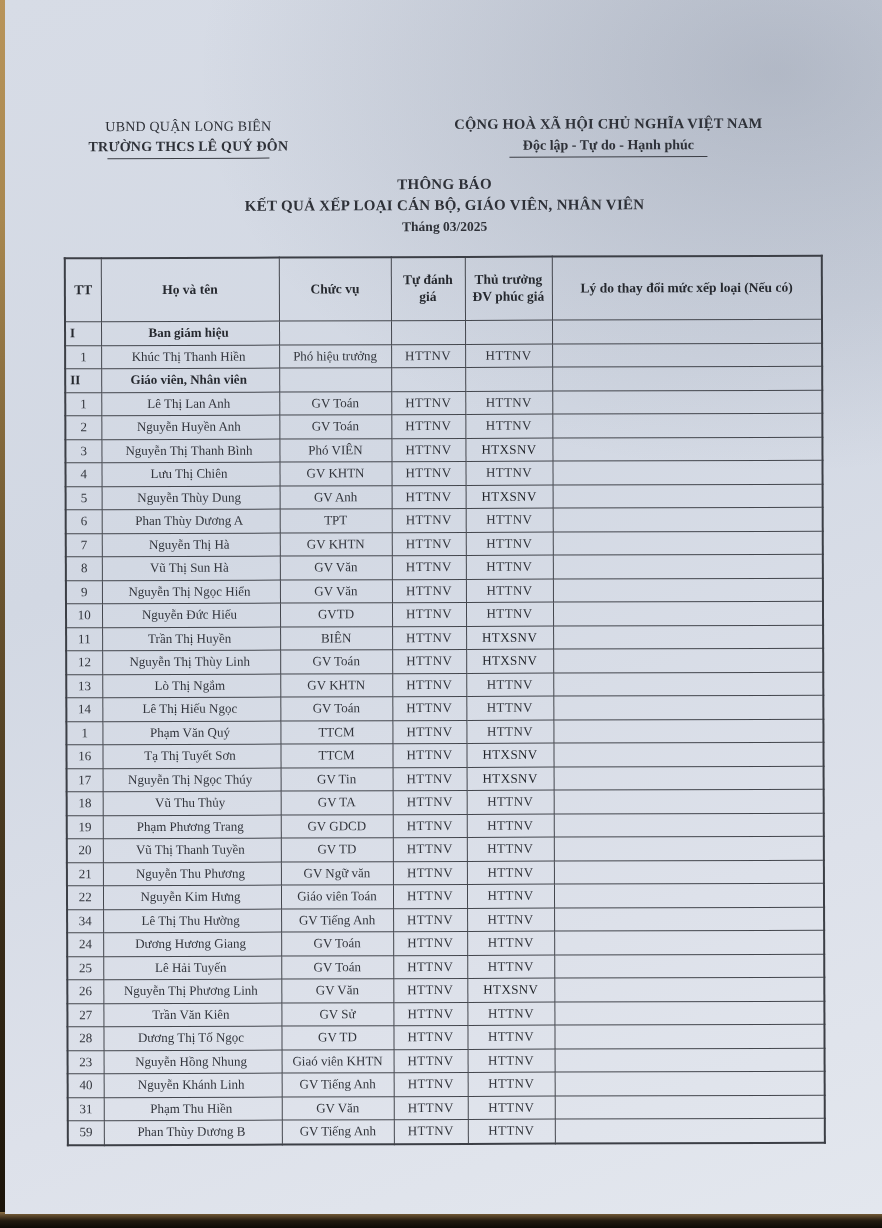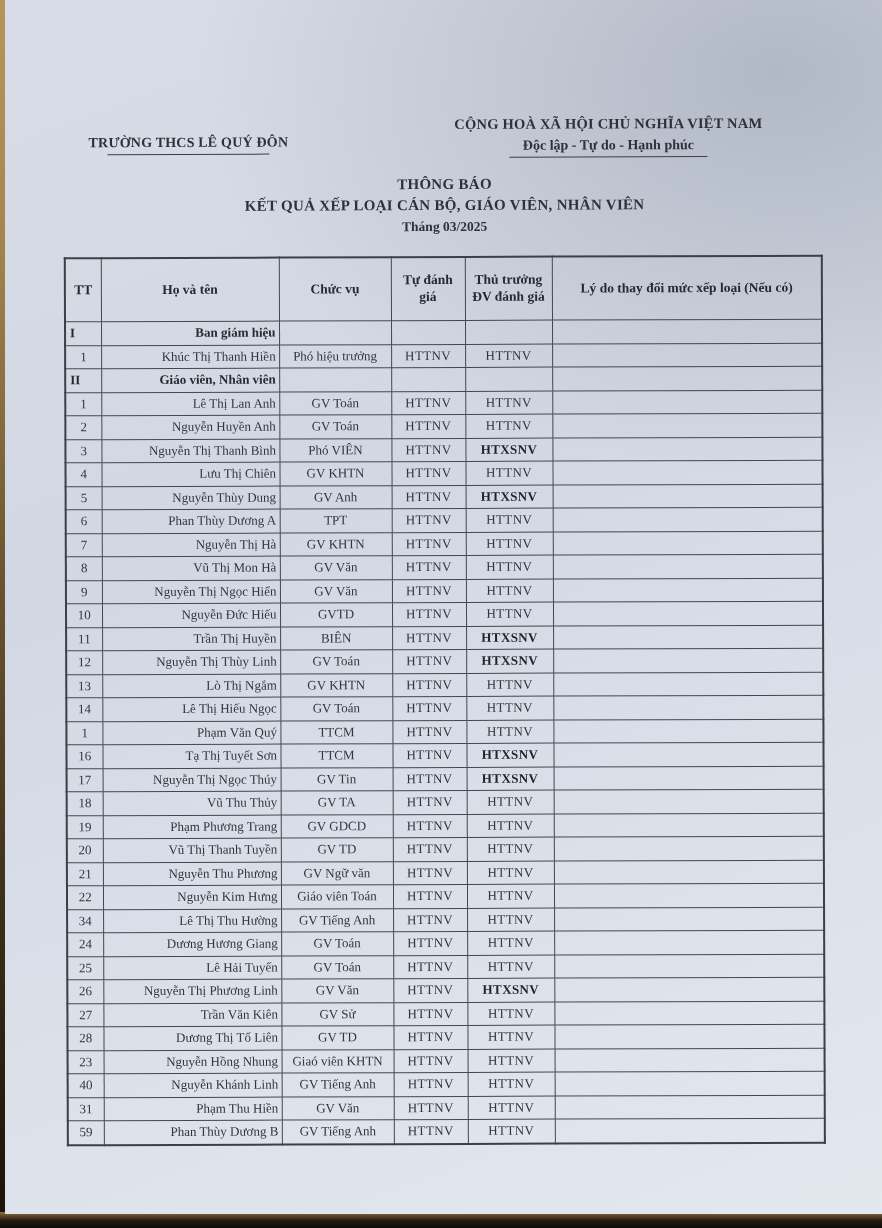--- a/index.html
+++ b/index.html
@@ -29,21 +29,21 @@
   .sheet{
     position:absolute;left:0;top:0;right:0;bottom:0;
     transform:rotate(-0.2deg);
     color:#2e3138;
   }
   
   .issuer{
     position:absolute;left:55px;top:118px;width:260px;text-align:center;
   }
   .issuer .l1{font-size:14px;letter-spacing:0.2px;}
-  .issuer .l2{font-size:14px;font-weight:bold;margin-top:16px;letter-spacing:0.2px;}
+  .issuer .l2{font-size:14px;font-weight:bold;margin-top:4px;letter-spacing:0.2px;}
   .national{
     position:absolute;left:415px;top:116px;width:380px;text-align:center;
   }
   .national .l1{font-size:14.5px;font-weight:bold;letter-spacing:0.2px;}
   .national .l2{font-size:14px;font-weight:bold;margin-top:5px;}
   .rule{height:1.2px;background:#3a3d44;margin:3px auto 0;}
   .rule.r-left{width:62%;}
   .rule.r-right{width:52%;}
 
   .doc-title{
@@ -70,37 +70,38 @@
     border:1px solid #44474e;
     padding:1px 3px;
     overflow:hidden;white-space:nowrap;
   }
   table.staff{border:2px solid #3c3f46;}
   table.staff thead th{
     height:60px;font-weight:bold;text-align:center;vertical-align:middle;
     white-space:normal;line-height:1.25;font-size:13.5px;color:#26292f;
   }
   table.staff tbody td{height:20.5px;text-align:center;}
-  table.staff tbody td:nth-child(2){text-align:right;padding-left:0;}
+  table.staff tbody td:nth-child(2){text-align:center;padding-left:0;}
   table.staff tbody td:nth-child(4),
   table.staff tbody td:nth-child(5){letter-spacing:0.4px;}
   tr.section-row td{font-weight:bold;color:#26292f;}
   tr.section-row td:first-child{text-align:left;padding-left:4px;}
-  td.bold{font-weight:bold;color:#1f2227;letter-spacing:0.5px;}
+  td.bold{font-weight:normal;color:#1f2227;letter-spacing:0.5px;}
 </style>
 </head>
 <body>
 
 <div class="desk-left"></div>
 <div class="desk-bottom"></div>
 
 <div class="paper">
   <div class="sheet">
 
     <div class="issuer">
+      <div class="l1">UBND QUẬN LONG BIÊN</div>
       <div class="l2">TRƯỜNG THCS LÊ QUÝ ĐÔN</div>
       <div class="rule r-left"></div>
     </div>
 
     <div class="national">
       <div class="l1">CỘNG HOÀ XÃ HỘI CHỦ NGHĨA VIỆT NAM</div>
       <div class="l2">Độc lập - Tự do - Hạnh phúc</div>
       <div class="rule r-right"></div>
     </div>
 
@@ -118,21 +119,21 @@
         <col class="c-self">
           <col class="c-head">
           <col class="c-reason">
       </colgroup>
       <thead>
         <tr>
           <th>TT</th>
           <th>Họ và tên</th>
           <th>Chức vụ</th>
           <th>Tự đánh giá</th>
-          <th>Thủ trưởng ĐV đánh giá</th>
+          <th>Thủ trưởng ĐV phúc giá</th>
           <th>Lý do thay đổi mức xếp loại (Nếu có)</th>
         </tr>
       </thead>
       <tbody>
           <tr class="section-row">
     <td>I</td>
     <td>Ban giám hiệu</td>
     <td></td>
     <td></td>
     <td></td>
@@ -205,21 +206,21 @@
           <tr>
     <td>7</td>
     <td>Nguyễn Thị Hà</td>
     <td>GV KHTN</td>
     <td>HTTNV</td>
     <td>HTTNV</td>
     <td></td>
   </tr>
           <tr>
     <td>8</td>
-    <td>Vũ Thị Mon Hà</td>
+    <td>Vũ Thị Sun Hà</td>
     <td>GV Văn</td>
     <td>HTTNV</td>
     <td>HTTNV</td>
     <td></td>
   </tr>
           <tr>
     <td>9</td>
     <td>Nguyễn Thị Ngọc Hiển</td>
     <td>GV Văn</td>
     <td>HTTNV</td>
@@ -365,21 +366,21 @@
           <tr>
     <td>27</td>
     <td>Trần Văn Kiên</td>
     <td>GV Sử</td>
     <td>HTTNV</td>
     <td>HTTNV</td>
     <td></td>
   </tr>
           <tr>
     <td>28</td>
-    <td>Dương Thị Tố Liên</td>
+    <td>Dương Thị Tố Ngọc</td>
     <td>GV TD</td>
     <td>HTTNV</td>
     <td>HTTNV</td>
     <td></td>
   </tr>
           <tr>
     <td>23</td>
     <td>Nguyễn Hồng Nhung</td>
     <td>Giaó viên KHTN</td>
     <td>HTTNV</td>

